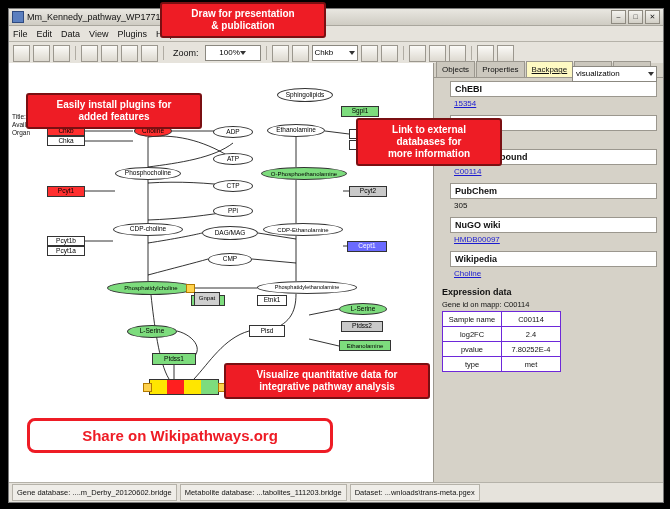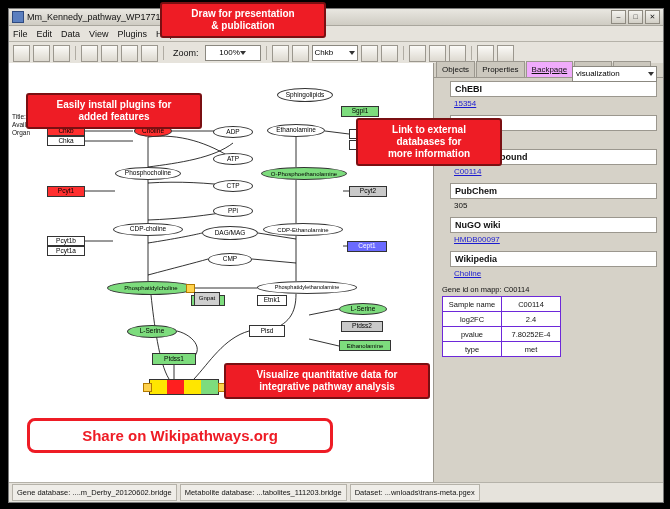--- a/index.html
+++ b/index.html
@@ -44,21 +44,21 @@
 
   svg.edges{position:absolute;left:0;top:0;width:424px;height:425px;}
 
   
   .callout{position:absolute;background:#ee1c25;color:#fff;font-weight:bold;border:2px solid #7a0f12;border-radius:3px;text-align:center;font-size:10px;line-height:12px;padding:4px 6px;z-index:40;}
   .callout.white-bg{background:#fff;color:#ee1c25;border:3px solid #ee1c25;border-radius:8px;font-size:15px;line-height:17px;padding:6px 10px;}
 
   
   .tabs{display:flex;height:14px;font-size:8px;border-bottom:1px solid #9b978e;background:#d6d2c8;align-items:flex-end;padding-left:2px;}
   .tab{padding:3px 5px;border:1px solid #9b978e;border-bottom:none;background:#cbc7bd;margin-right:1px;color:#111;}
-  .tab.active{background:#f0abfc;text-decoration:underline;}
+  .tab.active{background:#fef9c3;text-decoration:underline;}
   .rp-body{position:absolute;left:2px;top:15px;right:2px;bottom:2px;background:#d6d2c8;overflow:hidden;padding-top:3px;}
   .sect{margin:0 4px 4px 14px;}
   .sect-hdr{background:#fff;border:1px solid #9b978e;font-size:9px;font-weight:bold;padding:2px 4px;color:#111;}
   .sect-val{font-size:8px;padding:2px 4px 3px 4px;color:#111;}
   .link{color:#1a1ad0;text-decoration:underline;}
   .exp-title{font-size:9px;font-weight:bold;margin:6px 0 3px 6px;color:#111;}
   .gid{font-size:7.5px;margin:0 0 2px 6px;color:#111;}
   table.exp{margin-left:6px;border-collapse:collapse;font-size:7.5px;background:#fff;}
   table.exp td{border:1px solid #6d28d9;padding:1px 4px;text-align:center;color:#111;height:12px;min-width:50px;}
 
@@ -257,20 +257,21 @@
         </div>
         <div class="sect">
           <div class="sect-hdr">NuGO wiki</div>
           <div class="sect-val"><a class="link" href="#">HMDB00097</a></div>
         </div>
         <div class="sect">
           <div class="sect-hdr">Wikipedia</div>
           <div class="sect-val"><a class="link" href="#">Choline</a></div>
         </div>
 
+        <div class="exp-title">Expression data</div>
         <div class="gid">Gene id on mapp: C00114</div>
         <table class="exp">
           <tbody>
               <tr>
             <td>Sample name</td>
             <td>C00114</td>
           </tr>
           <tr>
             <td>log2FC</td>
             <td>2.4</td>

